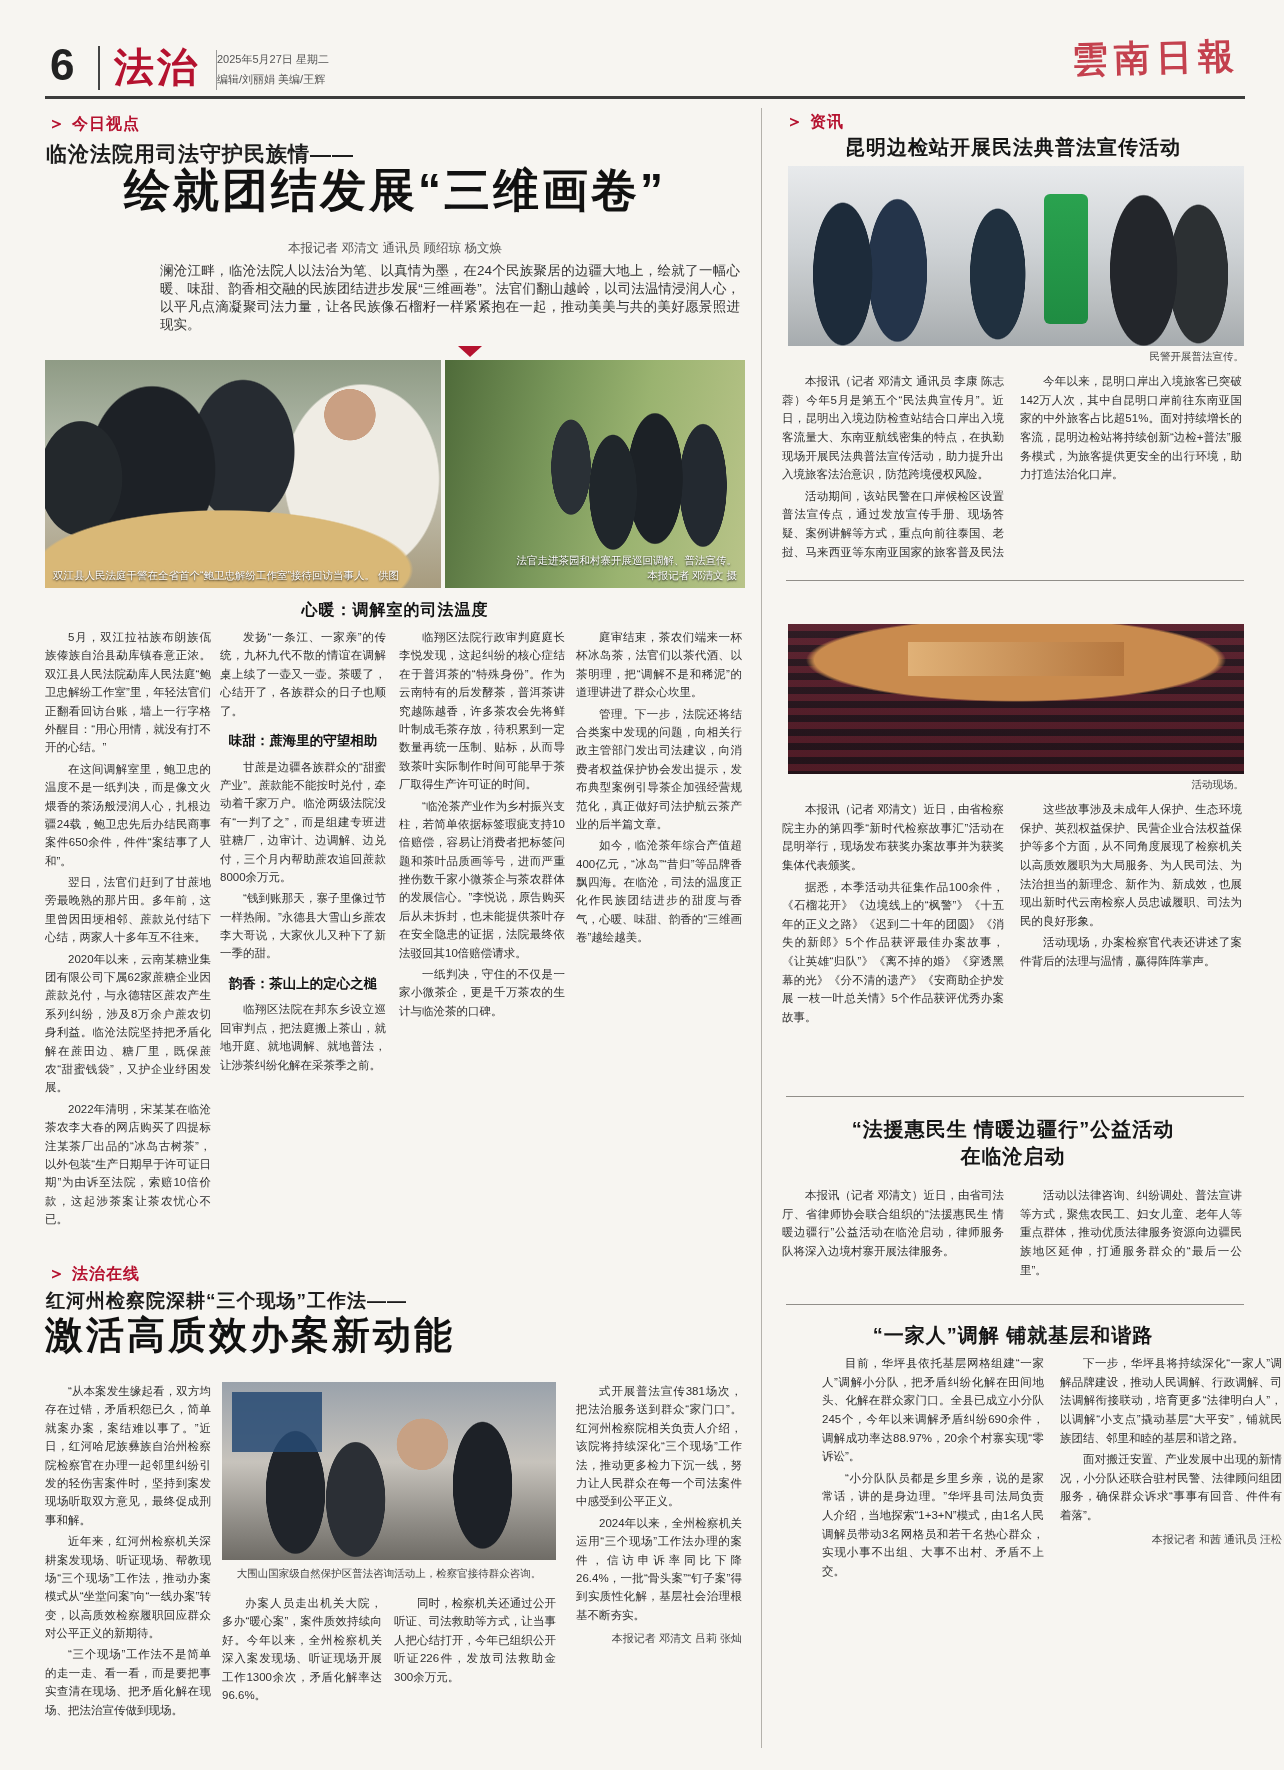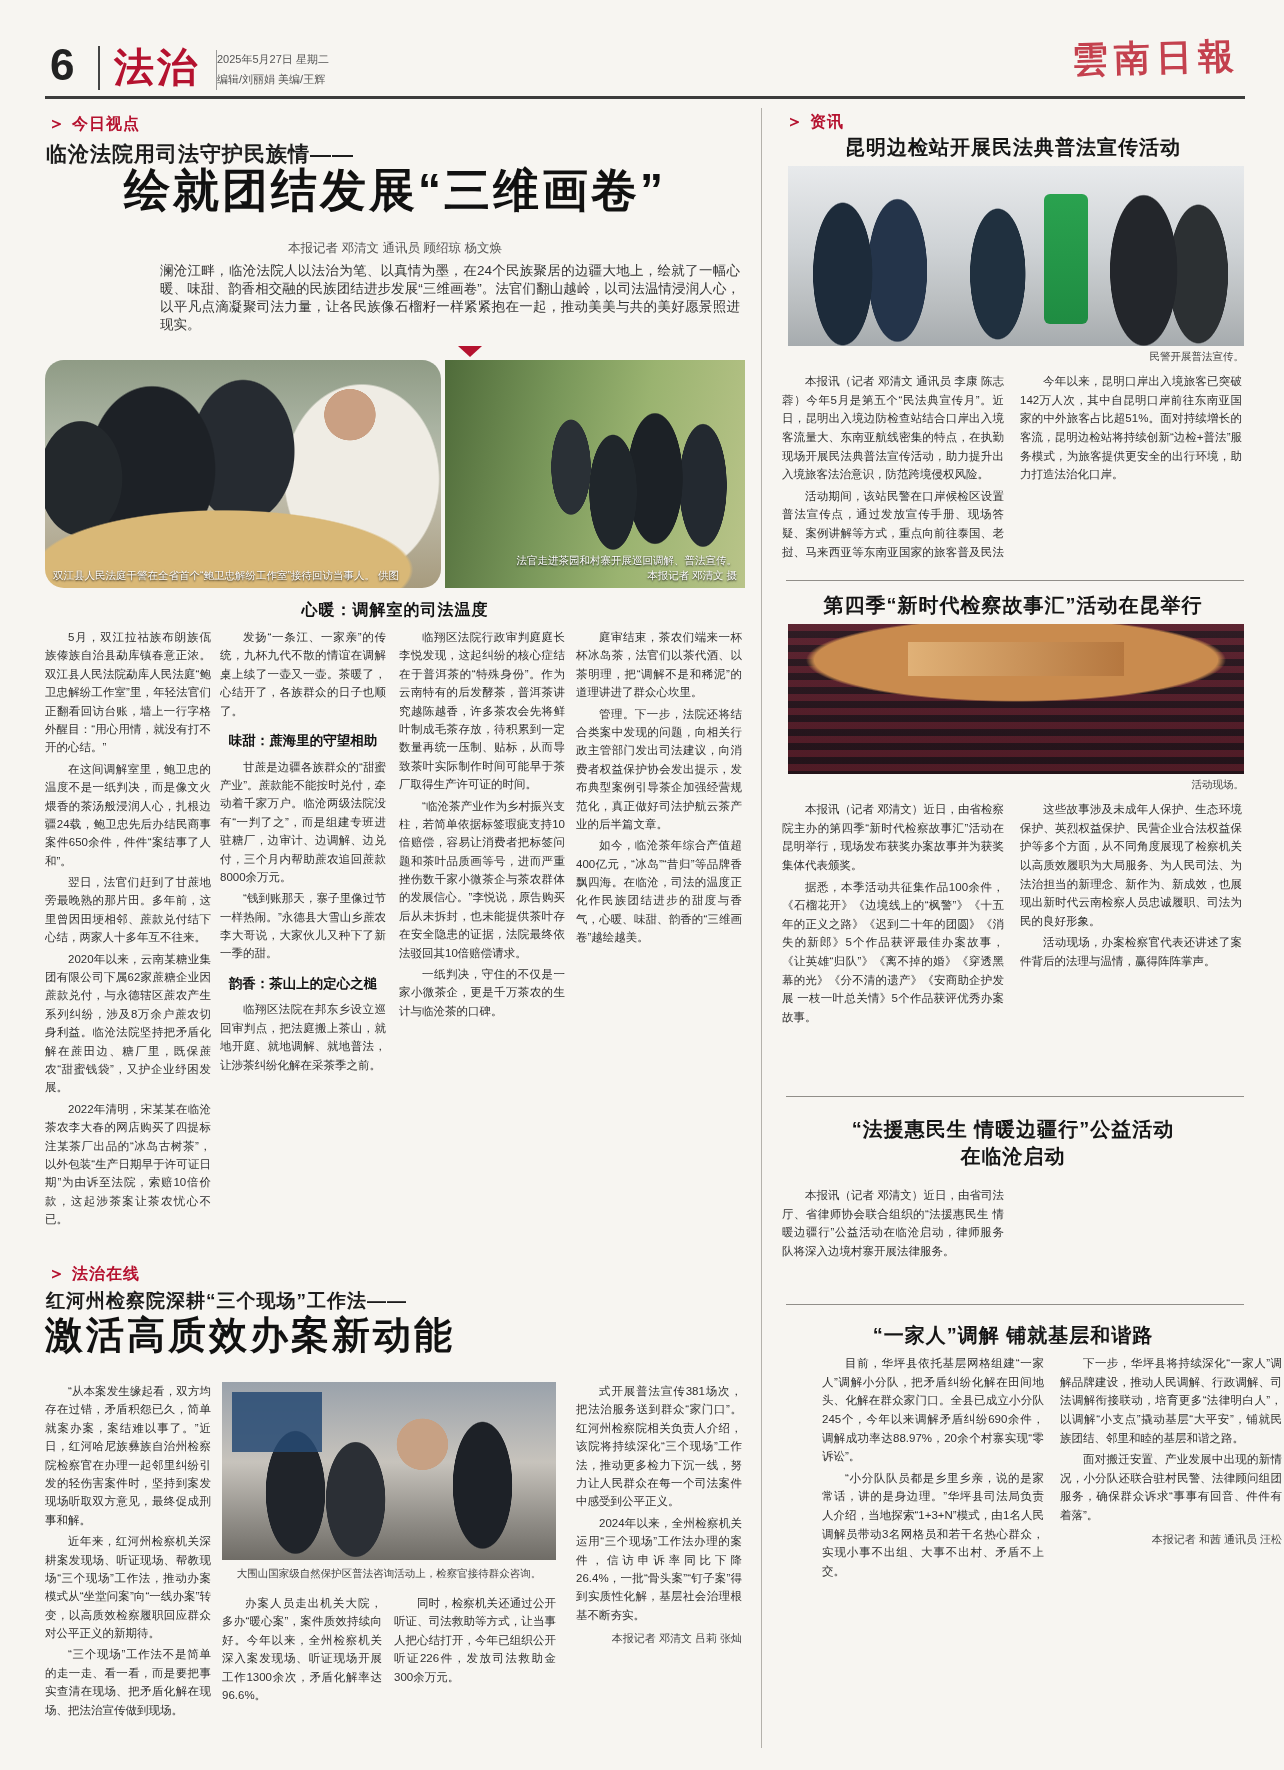--- a/index.html
+++ b/index.html
@@ -68,21 +68,21 @@
   <div class="abs pointer"></div>
 
   <div class="ph" style="left:45px;top:360px;width:396px;height:228px;
        background:
         radial-gradient(190px 60px at 45% 92%, #d9b877 98%, transparent),
         radial-gradient(42px 58px at 9% 52%, #23282c 98%, transparent),
         radial-gradient(64px 84px at 27% 48%, #1d2126 98%, transparent),
         radial-gradient(52px 72px at 50% 40%, #262b31 98%, transparent),
         radial-gradient(26px 26px at 77% 24%, #caa083 98%, transparent),
         radial-gradient(78px 95px at 80% 52%, #efece4 98%, transparent),
-        linear-gradient(180deg,#8f9b85 0%,#aab3a2 30%,#c2c0b0 55%,#a79b7e 100%); border-radius: 19px;">
+        linear-gradient(180deg,#8f9b85 0%,#aab3a2 30%,#c2c0b0 55%,#a79b7e 100%);">
     <span class="ovcap" style="left:8px;right:8px;">双江县人民法庭干警在全省首个“鲍卫忠解纷工作室”接待回访当事人。 供图</span>
   </div>
   <div class="ph" style="left:445px;top:360px;width:300px;height:228px;
        background:
         radial-gradient(24px 58px at 56% 58%, #20262b 98%, transparent),
         radial-gradient(28px 66px at 70% 52%, #1c2126 98%, transparent),
         radial-gradient(24px 62px at 86% 55%, #232930 98%, transparent),
         radial-gradient(20px 48px at 42% 47%, #2a3036 98%, transparent),
         linear-gradient(100deg,#4f6b3a 0%,#79975a 35%,#9ab370 62%,#b9c489 100%);">
     <span class="ovcap" style="left:8px;right:8px;text-align:right;">
@@ -173,21 +173,20 @@
   <div class="abs photocapr" style="left:788px;top:350px;width:456px;">民警开展普法宣传。</div>
   <div class="rcol" style="left:782px;top:372px;height:192px;">
       <p class="para">本报讯（记者 邓清文 通讯员 李康 陈志蓉）今年5月是第五个“民法典宣传月”。近日，昆明出入境边防检查站结合口岸出入境客流量大、东南亚航线密集的特点，在执勤现场开展民法典普法宣传活动，助力提升出入境旅客法治意识，防范跨境侵权风险。</p>
       <p class="para">活动期间，该站民警在口岸候检区设置普法宣传点，通过发放宣传手册、现场答疑、案例讲解等方式，重点向前往泰国、老挝、马来西亚等东南亚国家的旅客普及民法典知识，特别是</p>
     </div>
   <div class="rcol" style="left:1020px;top:372px;height:192px;">
       <p class="para">今年以来，昆明口岸出入境旅客已突破142万人次，其中自昆明口岸前往东南亚国家的中外旅客占比超51%。面对持续增长的客流，昆明边检站将持续创新“边检+普法”服务模式，为旅客提供更安全的出行环境，助力打造法治化口岸。</p>
     </div>
 
   <div class="abs rrule" style="top:580px;"></div>
-  <div class="abs rhead" style="top:592px;">第四季“新时代检察故事汇”活动在昆举行</div>
   <div class="ph" style="left:788px;top:624px;width:456px;height:150px;
        background:
         radial-gradient(210px 42px at 50% 24%, #c98b4e 96%, transparent),
         repeating-linear-gradient(180deg, rgba(122,32,48,.55) 0 7px, rgba(40,18,26,.6) 7px 14px),
         linear-gradient(180deg,#3a2b33 0%,#241c22 60%,#1b1519 100%);">
     <span class="shape" style="left:120px;top:18px;width:216px;height:34px;background:linear-gradient(90deg,#e0b177,#b5773f);"></span>
   </div>
   <div class="abs photocapr" style="left:788px;top:778px;width:456px;">活动现场。</div>
   <div class="rcol" style="left:782px;top:800px;height:278px;">
       <p class="para">本报讯（记者 邓清文）近日，由省检察院主办的第四季“新时代检察故事汇”活动在昆明举行，现场发布获奖办案故事并为获奖集体代表颁奖。</p>
@@ -198,20 +197,23 @@
       <p class="para">活动现场，办案检察官代表还讲述了案件背后的法理与温情，赢得阵阵掌声。</p>
     </div>
 
   <div class="abs rrule" style="top:1096px;"></div>
   <div class="abs rhead" style="top:1116px;">
     <div>“法援惠民生 情暖边疆行”公益活动</div>
     <div>在临沧启动</div>
   </div>
   <div class="rcol" style="left:782px;top:1186px;height:108px;">
       <p class="para">本报讯（记者 邓清文）近日，由省司法厅、省律师协会联合组织的“法援惠民生 情暖边疆行”公益活动在临沧启动，律师服务队将深入边境村寨开展法律服务。</p>
+    </div>
+  <div class="rcol" style="left:1020px;top:1186px;height:108px;">
+      <p class="para">活动以法律咨询、纠纷调处、普法宣讲等方式，聚焦农民工、妇女儿童、老年人等重点群体，推动优质法律服务资源向边疆民族地区延伸，打通服务群众的“最后一公里”。</p>
     </div>
 
   <div class="abs rrule" style="top:1304px;"></div>
   <div class="abs rhead" style="top:1322px;">“一家人”调解 铺就基层和谐路</div>
   <div class="rcol" style="left:782px;top:1354px;height:388px;margin-left:40px;">
       <p class="para">目前，华坪县依托基层网格组建“一家人”调解小分队，把矛盾纠纷化解在田间地头、化解在群众家门口。全县已成立小分队245个，今年以来调解矛盾纠纷690余件，调解成功率达88.97%，20余个村寨实现“零诉讼”。</p>
       <p class="para">“小分队队员都是乡里乡亲，说的是家常话，讲的是身边理。”华坪县司法局负责人介绍，当地探索“1+3+N”模式，由1名人民调解员带动3名网格员和若干名热心群众，实现小事不出组、大事不出村、矛盾不上交。</p>
     </div>
   <div class="rcol" style="left:1020px;top:1354px;height:388px;margin-left:40px;">
       <p class="para">下一步，华坪县将持续深化“一家人”调解品牌建设，推动人民调解、行政调解、司法调解衔接联动，培育更多“法律明白人”，以调解“小支点”撬动基层“大平安”，铺就民族团结、邻里和睦的基层和谐之路。</p>

